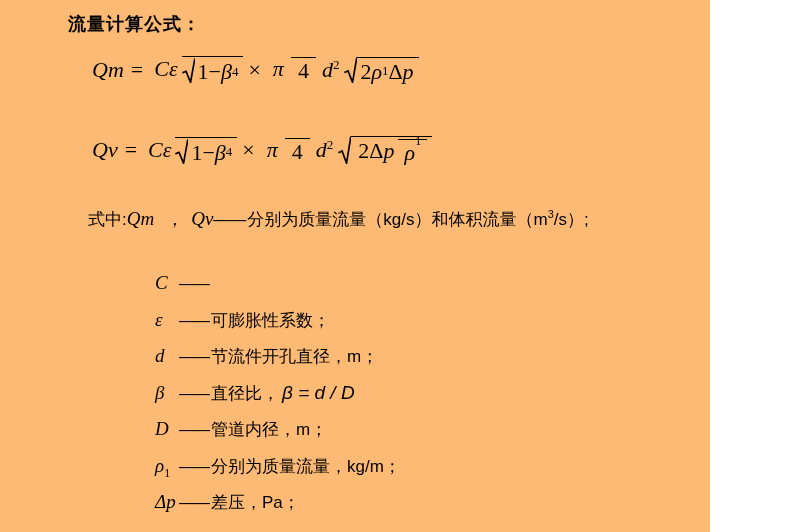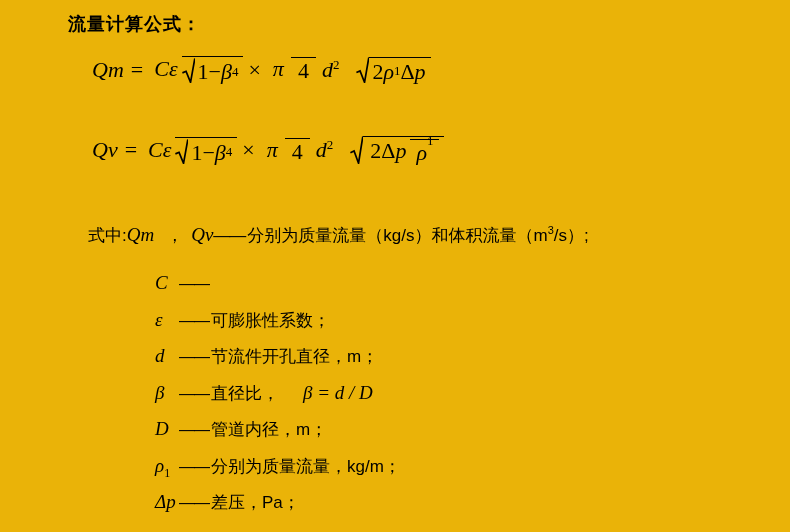--- a/index.html
+++ b/index.html
@@ -3,21 +3,21 @@
 <meta charset="utf-8">
 <style>
   html,body { margin:0; padding:0; }
   body {
     width:790px; height:532px;
     background:#ffffff;
     color:#000000;
     font-family:"Liberation Sans", sans-serif;
     overflow:hidden;
   }
-  .page { position:relative; width:790px; height:532px; background:#eab308; }
+  .page { position:relative; width:710px; height:532px; background:#fdba74; }
 
   
   .title {
     position:absolute; left:68px; top:12px;
     font-size:18px; font-weight:bold; letter-spacing:1px;
   }
 
   
   .math {
     position:absolute;
@@ -39,61 +39,61 @@
   .frac .num { line-height:1.05; padding:0 4px 2px; }
   .frac .den {
     border-top:1.7px solid #000;
     padding-top:1px;
     display:inline-flex;
     line-height:1.05;
   }
   .pi-frac .num { padding:0 7px 2px; }
   .pi-frac .den { padding:1px 7px 0; }
 
-  .dterm { margin:0 17px 0 6px; }
+  .dterm { margin:0 5px 0 6px; }
 
   
   .sqrt { display:inline-flex; position:relative; }
   .sqrt .rad-sign { position:absolute; left:0; top:0; width:13px; height:100%; }
   .sqrt .radicand {
     margin-left:13px;
     border-top:1.7px solid #000;
     padding:2px 5px 0 3px;
     line-height:1.05;
     display:inline-flex; align-items:center;
   }
   
   .sqrt.merge-top .radicand { border-top:none; padding-top:2px; }
 
   .sqrt .frac .num { padding:0 4px 2px; }
   .sqrt .frac .den { padding:1px 6px 0; }
 
   
   .legend {
-    position:absolute; left:88px; top:224px;
+    position:absolute; left:88px; top:208px;
     font-size:17px; white-space:nowrap;
   }
   .qsym { font-family:"Liberation Serif", serif; font-style:italic; font-size:19px; }
   .legend .s1 { margin-right:12px; }
   .legend .cm { margin-right:8px; }
   .legend sup { font-size:11px; }
 
   
   .defs { position:absolute; left:155px; top:272px; }
   .def-row { height:36.5px; display:flex; align-items:baseline; white-space:nowrap; }
   .sym {
     font-family:"Liberation Serif", serif; font-style:italic;
     font-size:19px; min-width:24px; display:inline-block;
   }
   .sym sub { font-size:12px; font-style:normal; }
   .dash { letter-spacing:-1px; margin-right:2px; }
   .desc { font-size:17px; }
   .extra {
-    font-family:Liberation Serif, serif; font-style:italic;
-    font-size:19px; margin-left:24px;
+    font-family:Liberation Sans, sans-serif; font-style:italic;
+    font-size:19px; margin-left:3px;
   }
 </style>
 </head>
 <body>
 
 <div class="page">
 
   <div class="title">流量计算公式：</div>
 
   <div class="math f1">

